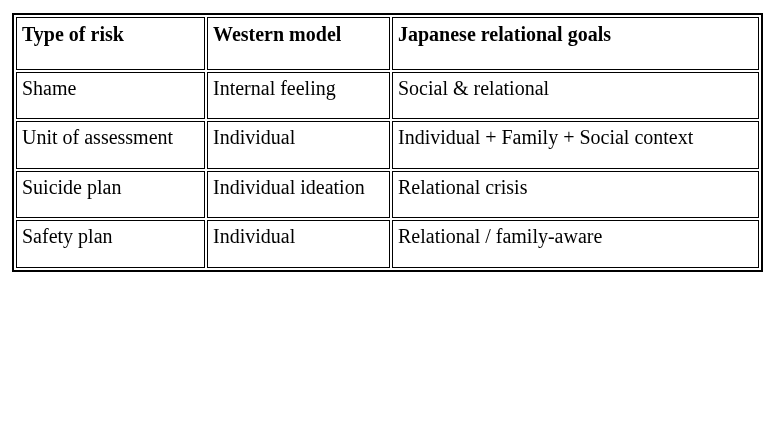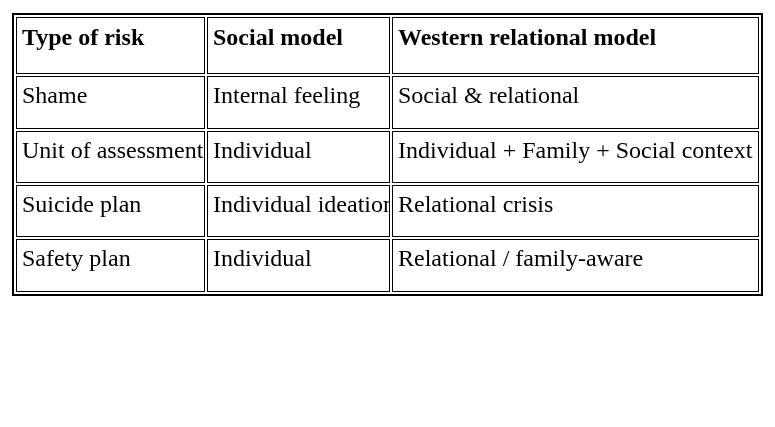--- a/index.html
+++ b/index.html
@@ -35,21 +35,21 @@
     table-layout: fixed;
   }
 
   table.risk-table th,
   table.risk-table td {
     border: 1px solid #000000;
     background: #ffffff;
     vertical-align: top;
     text-align: left;
     padding: 4px 5px 18px 5px;
-    font-size: 24px;
+    font-size: 20px;
     line-height: 1.18;
     font-weight: normal;
     white-space: nowrap;
     overflow: hidden;
   }
 
   table.risk-table thead th {
     font-weight: bold;
     padding: 5px 5px 22px 5px;
   }
@@ -66,22 +66,22 @@
 
   <table class="risk-table">
     <colgroup>
       <col class="col-risk">
       <col class="col-west">
       <col class="col-japan">
     </colgroup>
     <thead>
       <tr>
         <th>Type of risk</th>
-        <th>Social model</th>
-        <th>Western relational model</th>
+        <th>Western model</th>
+        <th>Japanese relational goals</th>
       </tr>
     </thead>
     <tbody>
       <tr>
         <td>Shame</td>
         <td>Internal feeling</td>
         <td>Social &amp; relational</td>
       </tr>
       <tr>
         <td>Unit of assessment</td>

